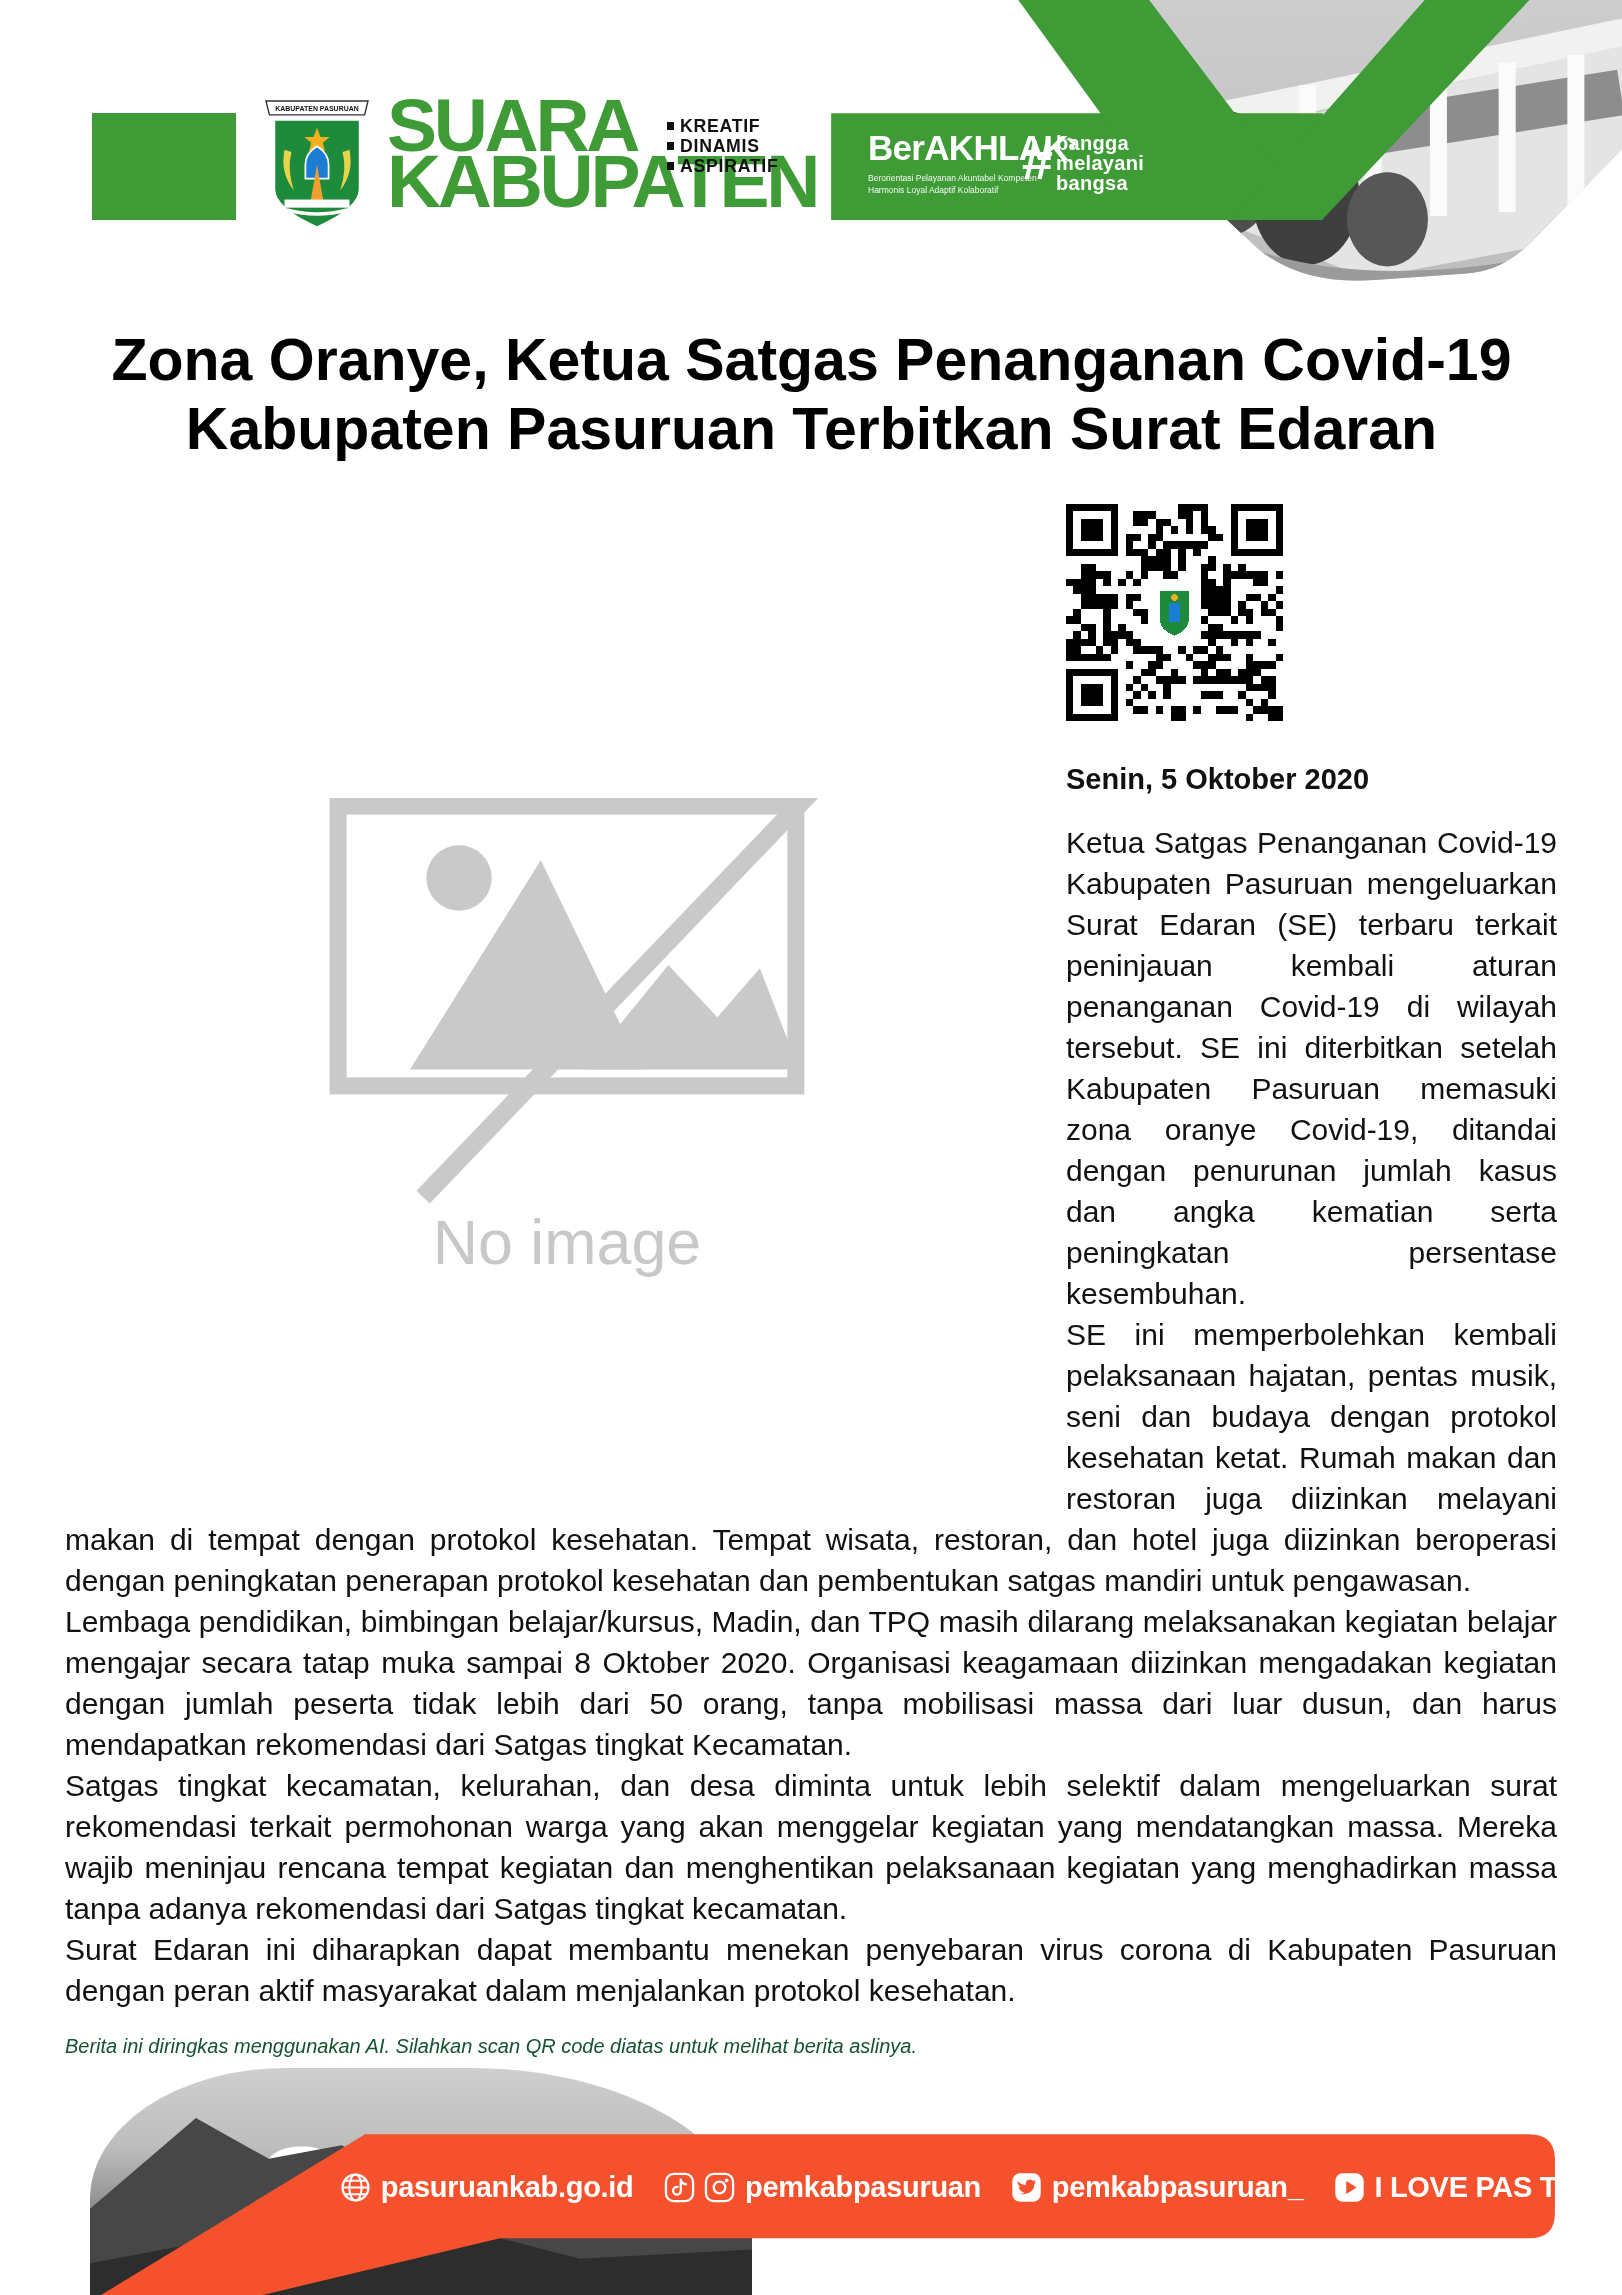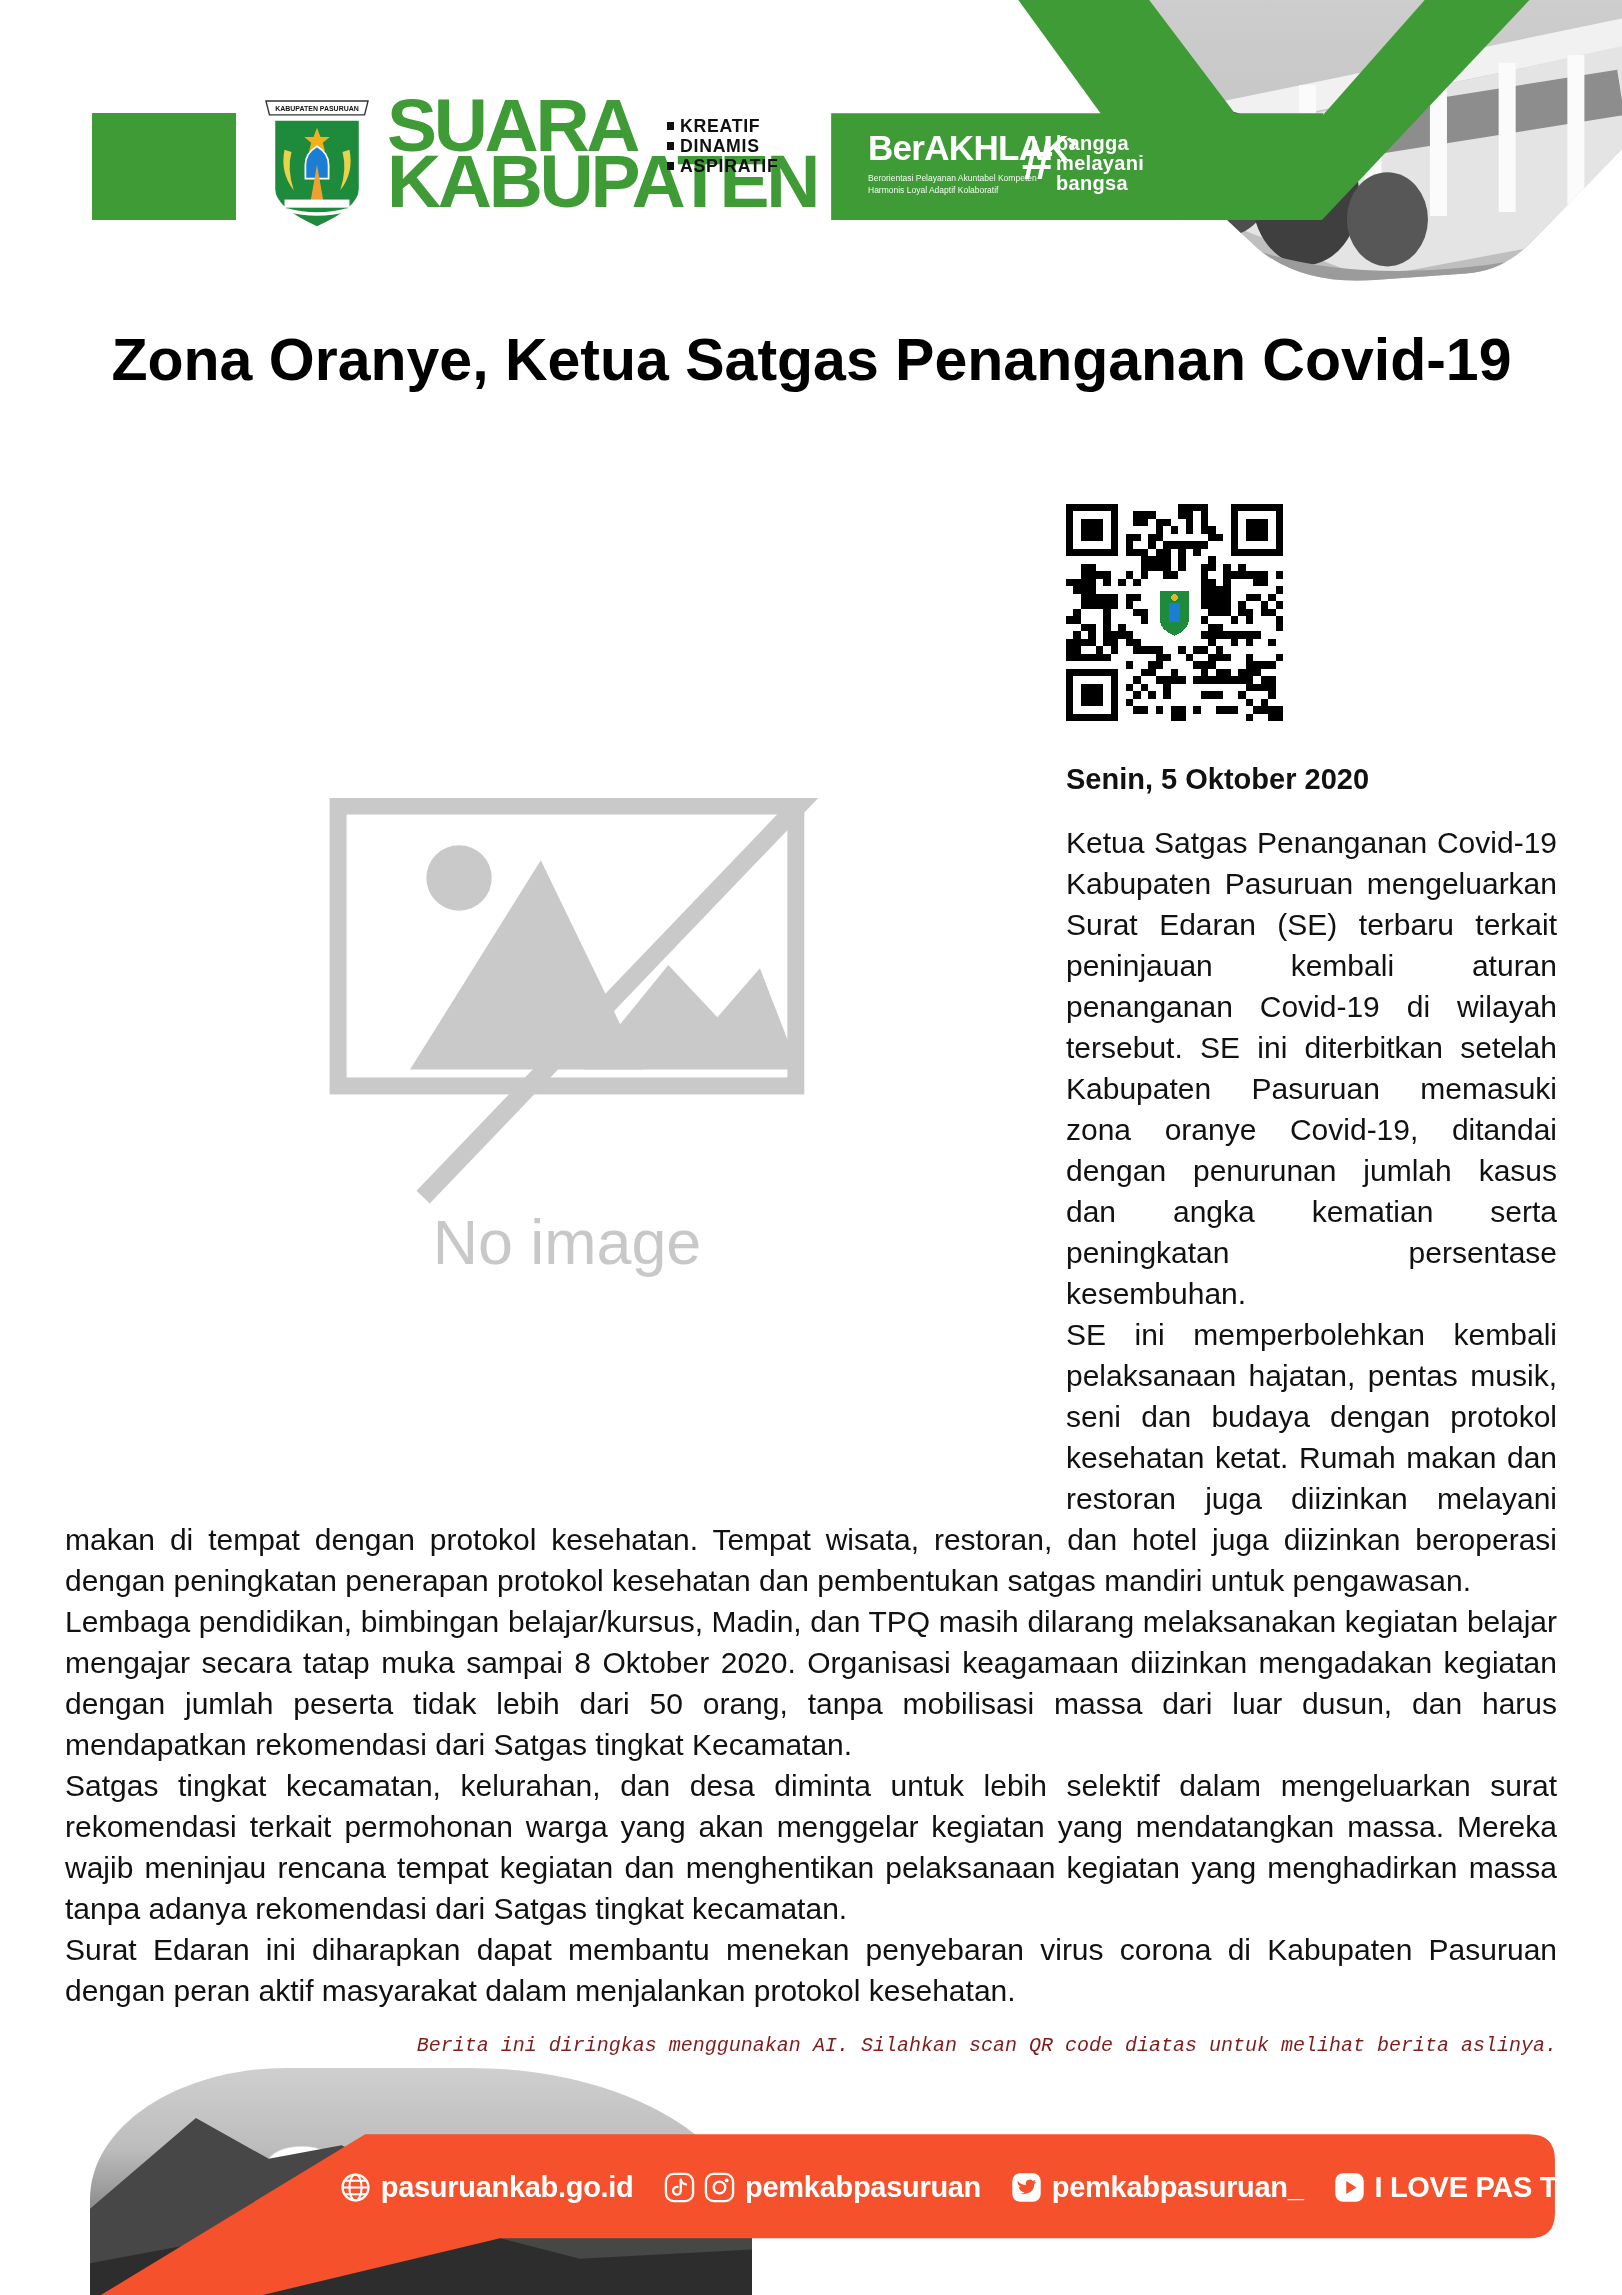--- a/index.html
+++ b/index.html
@@ -35,22 +35,22 @@
   .article{
     position:absolute;left:65px;top:504px;width:1492px;
     font-size:30px;line-height:41px;color:#111;text-align:justify;
   }
   .img-float{float:left;width:1001px;height:998px;}
   .noimage-wrap{margin:294px 0 0 260px;width:497px;}
   .qr{display:block;}
   .article-date{font-weight:bold;font-size:29px;margin:38px 0 22px 0;text-align:left;}
   .article p{margin:0;}
   .disclaimer{
-    clear:both;font-style:italic;font-size:20px;line-height:26px;color:#7f1d1d;
-    margin-top:22px !important;text-align:right;font-family:Liberation Mono, monospace;
+    clear:both;font-style:italic;font-size:20px;line-height:26px;color:#14532d;
+    margin-top:22px !important;text-align:left;
   }
   
   .footer-photo{
     position:absolute;left:90px;top:2068px;width:662px;height:227px;
     border-radius:196px 281px 0 0 / 131px 167px 0 0;
     background-image:
       radial-gradient(59px 29.4px at 32% 42%, #ffffff 55%, rgba(255,255,255,0) 60%),
       radial-gradient(79px 36px at 45% 52%, #f4f4f4 50%, rgba(255,255,255,0) 58%),
       radial-gradient(46px 25px at 15% 58%, #ededed 52%, rgba(255,255,255,0) 60%),
       linear-gradient(#cfcfcf 0%, #bdbdbd 35%, #9a9a9a 55%, #6a6a6a 75%, #4a4a4a 100%);
@@ -160,20 +160,21 @@
     <div class="hashtag-lines">
       <div>bangga</div>
       <div>melayani</div>
       <div>bangsa</div>
     </div>
   </div>
 </div>
 
 <div class="page-title">
   <div>Zona Oranye, Ketua Satgas Penanganan Covid-19</div>
+  <div>Kabupaten Pasuruan Terbitkan Surat Edaran</div>
 </div>
 
 <div class="article">
 
   <div class="img-float">
     <div class="noimage-wrap">
       <svg width="497" height="517" viewBox="0 0 760 790" style="font-size:46px">
         <rect x="20" y="12" width="700" height="428" fill="none" stroke="#c9c9c9" stroke-width="26"></rect>
         <circle cx="205" cy="122" r="50" fill="#c9c9c9"></circle>
         <polygon points="130,415 330,95 485,415" fill="#c9c9c9"></polygon>

